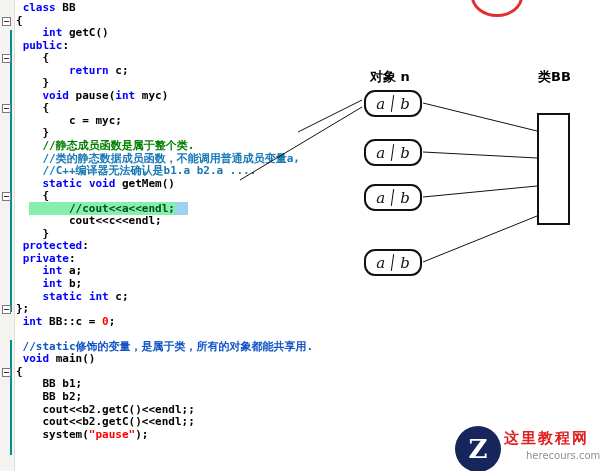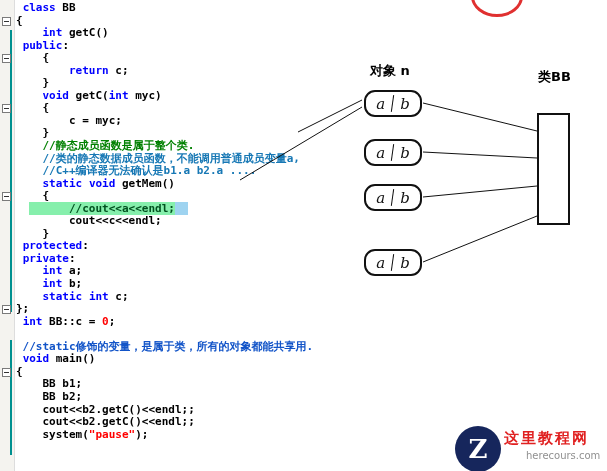--- a/index.html
+++ b/index.html
@@ -26,21 +26,21 @@
   .sel2{background:#9ed3f0}
 
   
   .overlay{position:absolute;left:0;top:0;z-index:3;pointer-events:none}
   .obj{position:absolute;width:58px;height:27px;border:2px solid #111;border-radius:11px;background:#fff;
        display:flex;align-items:center;justify-content:center;gap:7px;z-index:4;
        font-family:"DejaVu Serif","Liberation Serif",serif;font-style:italic;font-size:15px;color:#111}
   .obj .divider{width:1px;height:17px;background:#111;transform:rotate(8deg)}
   .class-box{position:absolute;left:537px;top:113px;width:33px;height:112px;border:2px solid #111;background:#fff;z-index:4}
   .lbl{position:absolute;font-family:"DejaVu Sans","Liberation Sans",sans-serif;font-weight:bold;font-size:13px;color:#000;z-index:5;white-space:nowrap}
-  .objects-label{left:370px;top:62px}
+  .objects-label{left:370px;top:68px}
   .class-label{left:538px;top:68px}
   .red-note{position:absolute;left:307px;top:179px;color:#e00000;font-weight:bold;font-size:13px;
             font-family:"DejaVu Sans","Liberation Sans",sans-serif;z-index:5;white-space:nowrap}
 
   
   .arc{position:absolute;left:471px;top:-24px;width:52px;height:41px;border:3px solid #e03030;border-radius:50%;z-index:5;background:transparent}
 
   
   .logo-circle{position:absolute;left:455px;top:426px;width:46px;height:46px;border-radius:50%;background:#16265c;
                color:#fff;display:flex;align-items:center;justify-content:center;z-index:5;
@@ -79,21 +79,21 @@
     </div>
 
   <div class="code">
       <div class="line"><span class="p"> </span><span class="k">class</span><span class="p"> BB</span></div>
       <div class="line"><span class="p">{</span></div>
       <div class="line"><span class="p">    </span><span class="k">int</span><span class="p"> getC()</span></div>
       <div class="line"><span class="p"> </span><span class="k">public</span><span class="p">:</span></div>
       <div class="line"><span class="p">    {</span></div>
       <div class="line"><span class="p">        </span><span class="k">return</span><span class="p"> c;</span></div>
       <div class="line"><span class="p">    }</span></div>
-      <div class="line"><span class="p">    </span><span class="k">void</span><span class="p"> getC(</span><span class="k">int</span><span class="p"> myc)</span></div>
+      <div class="line"><span class="p">    </span><span class="k">void</span><span class="p"> pause(</span><span class="k">int</span><span class="p"> myc)</span></div>
       <div class="line"><span class="p">    {</span></div>
       <div class="line"><span class="p">        c = myc;</span></div>
       <div class="line"><span class="p">    }</span></div>
       <div class="line"><span class="c">    //静态成员函数是属于整个类.</span></div>
       <div class="line"><span class="t">    //类的静态数据成员函数，不能调用普通成员变量a,</span></div>
       <div class="line"><span class="t">    //C++编译器无法确认是b1.a b2.a ....</span></div>
       <div class="line"><span class="p">    </span><span class="k">static</span><span class="p"> </span><span class="k">void</span><span class="p"> getMem()</span></div>
       <div class="line"><span class="p">    {</span></div>
       <div class="line"><span class="p">  </span><span class="sel">      //cout&lt;&lt;a&lt;&lt;endl;</span><span class="sel2">  </span></div>
       <div class="line"><span class="p">        cout&lt;&lt;c&lt;&lt;endl;</span></div>

